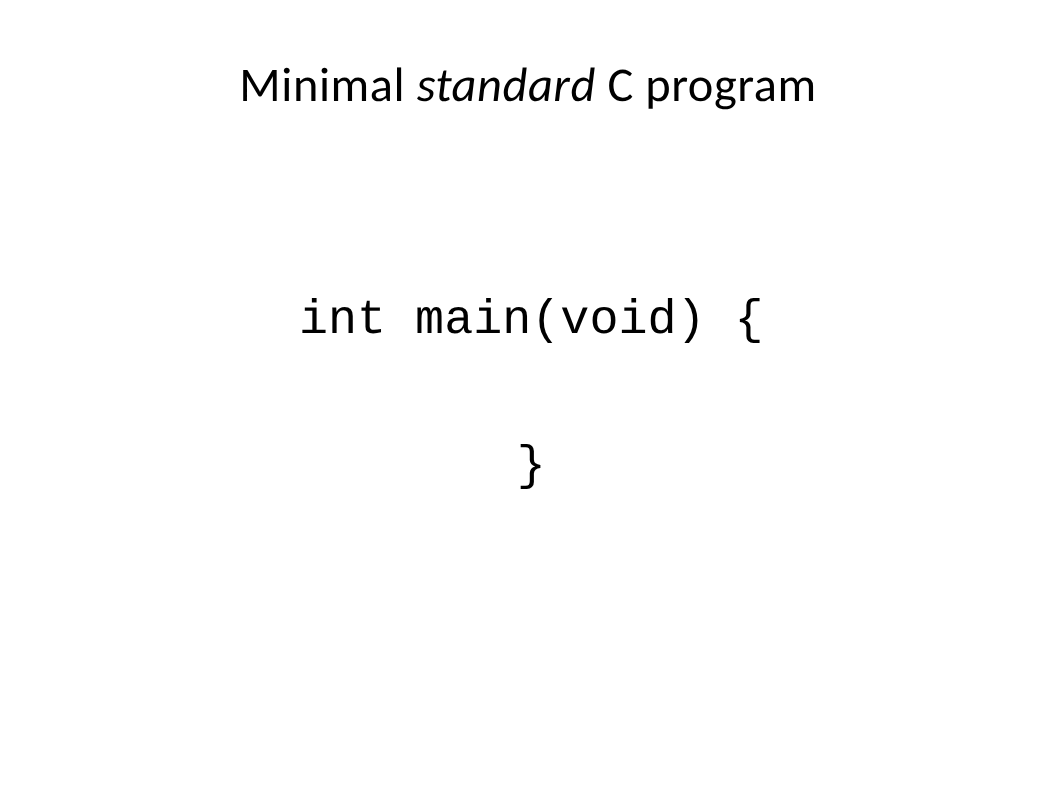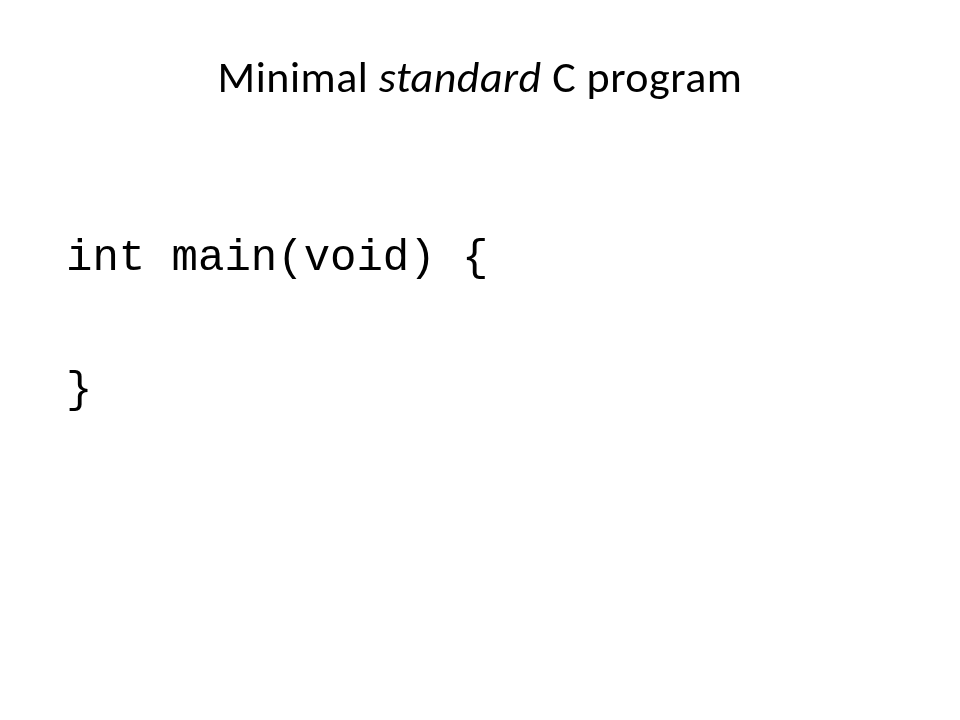--- a/index.html
+++ b/index.html
@@ -13,32 +13,33 @@
       background: #ffffff;
       font-family: Calibri, "Segoe UI", Arial, sans-serif;
       padding: 40px 60px;
       color: #000000;
     }
     .title {
       font-size: 44px;
       font-weight: 400;
       text-align: center;
       margin-top: 10px;
-      margin-bottom: 55px;
+      margin-bottom: 89px;
       letter-spacing: 0.5px;
     }
     .title .italic {
       font-style: italic;
     }
     .code-block {
       font-family: "Courier New", Courier, monospace;
       font-size: 44px;
       line-height: 1.5;
       white-space: pre;
       padding-left: 6px;
+      text-align: center;
     }
   </style>
 </head>
 <body>
 
 <h1 class="title">
   <span>Minimal </span><span class="italic">standard</span><span> C program</span>
 </h1>
 
 <div class="code-block">

